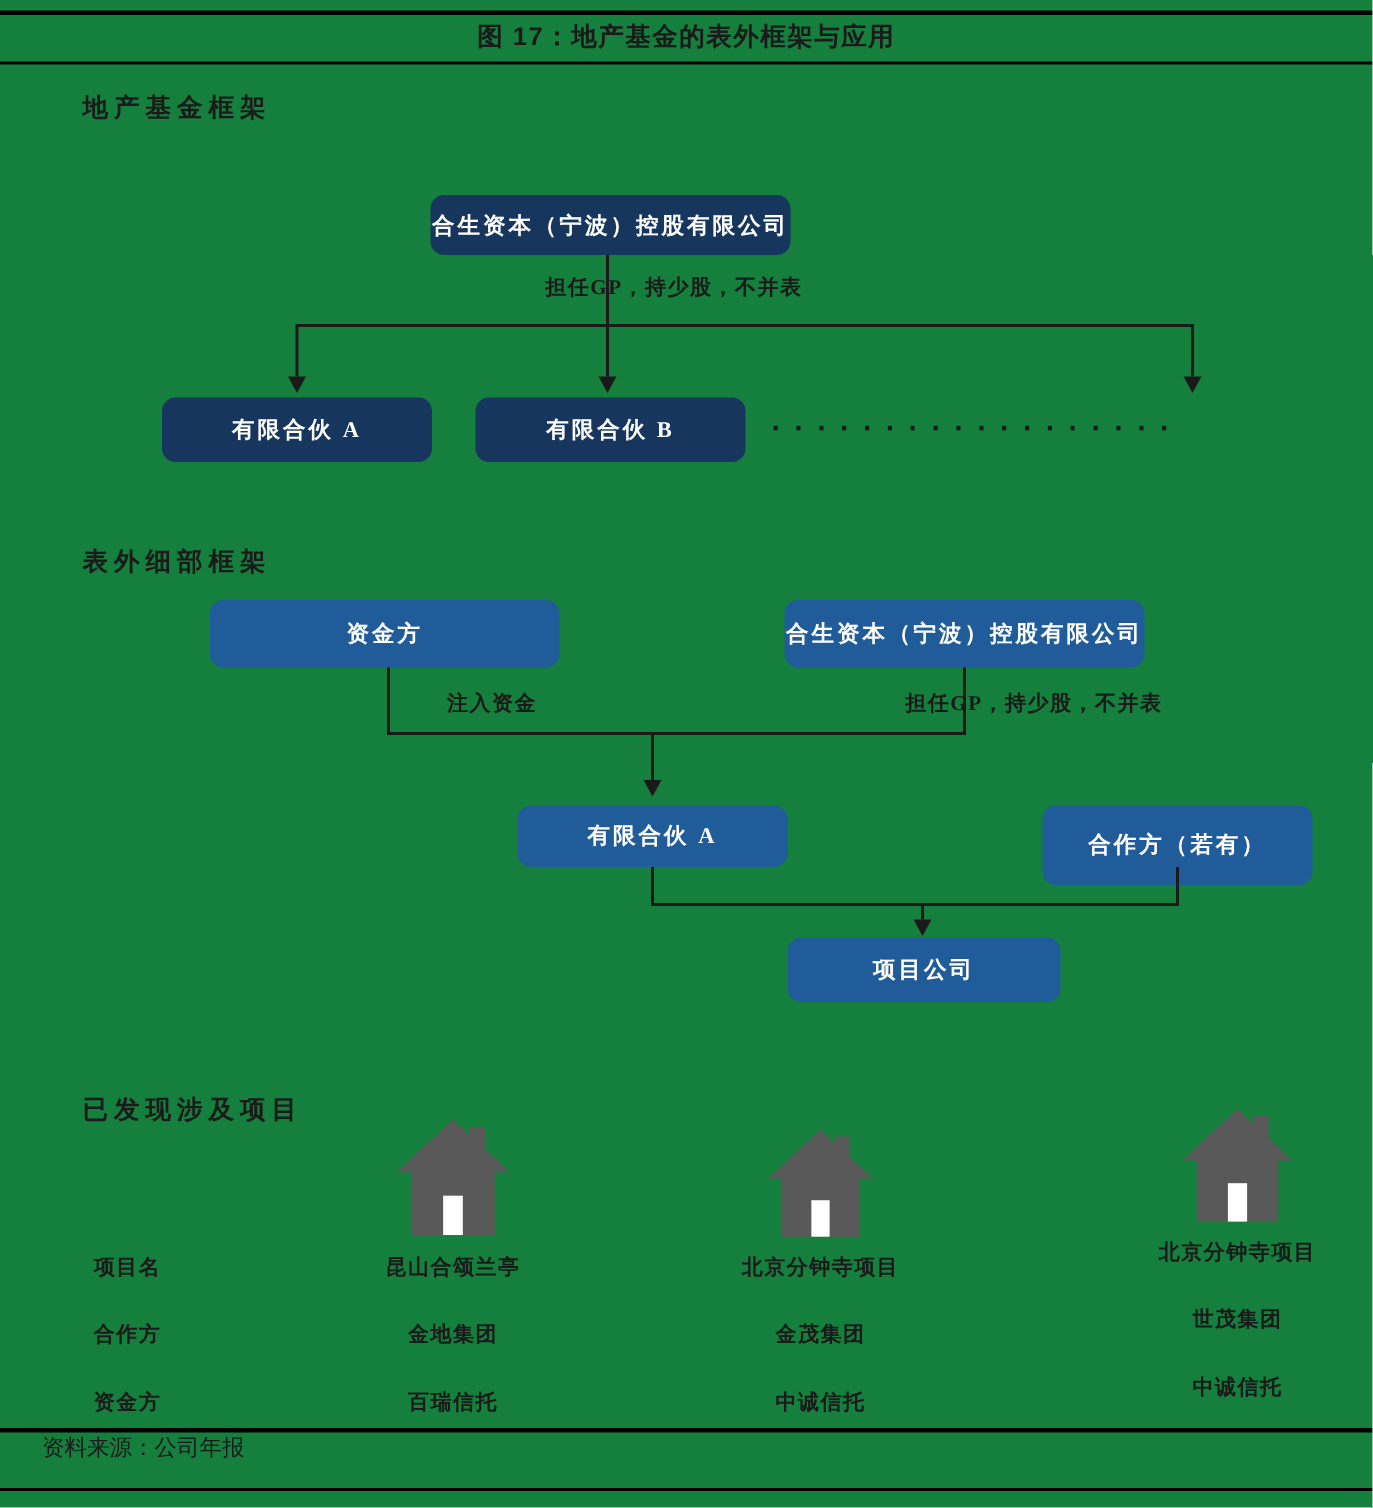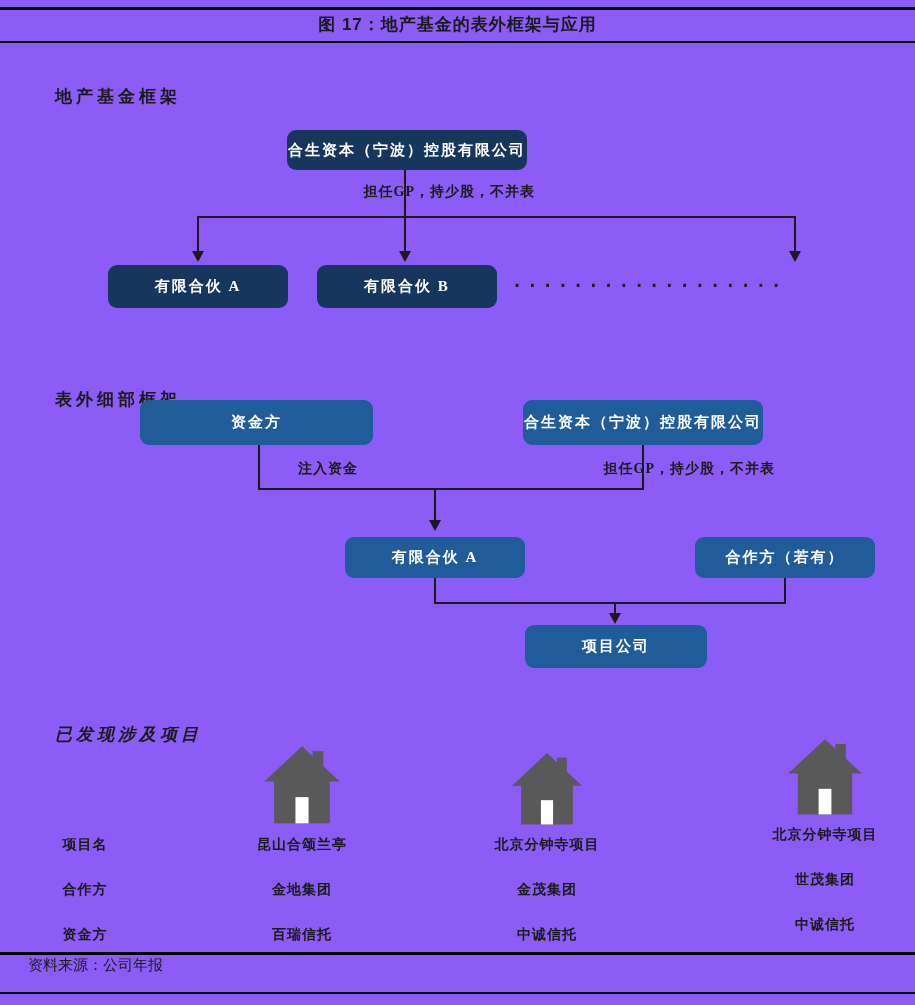--- a/index.html
+++ b/index.html
@@ -1,22 +1,22 @@
 <!DOCTYPE html>
 <html><head>
 <meta charset="utf-8">
 <style>
   html,body{margin:0;padding:0;background:#ffffff;}
-  .page{position:relative;width:915px;height:1005px;background:#8b5cf6;overflow:hidden;
+  .page{position:relative;width:915px;height:1005px;background:#15803d;overflow:hidden;
         font-family:"Liberation Serif","DejaVu Serif",serif;color:#1a1a1a;}
   .rule{position:absolute;left:0;width:915px;background:#000;}
   .fig-title{position:absolute;left:0;top:13px;width:915px;text-align:center;
              font-family:"Liberation Sans","DejaVu Sans",sans-serif;
              font-weight:bold;font-size:17px;letter-spacing:1px;}
-  .sec-heading{position:absolute;font-size:17px;font-weight:600;letter-spacing:4px;margin-top:25px;}
+  .sec-heading{position:absolute;font-size:17px;font-weight:600;letter-spacing:4px;}
   .box{position:absolute;border-radius:9px;color:#ffffff;font-weight:bold;font-size:15px;
        letter-spacing:2px;display:flex;align-items:center;justify-content:center;text-align:center;}
   .navy{background:#17365d;}
   .blue{background:#1f5c99;}
   .edge-label{position:absolute;text-align:right;font-size:14px;font-weight:600;letter-spacing:1px;}
   .vline,.hline,.stem{position:absolute;background:#1a1a1a;}
   .vline,.stem{width:2px;}
   .hline{height:2px;}
   .arrowhead{position:absolute;width:0;height:0;border-left:6px solid transparent;
              border-right:6px solid transparent;border-top:11px solid #1a1a1a;}
@@ -63,31 +63,31 @@
 
   <div class="vline" style="left:258px;top:445px;height:45px;"></div>
   <div class="vline" style="left:642px;top:445px;height:45px;"></div>
   <div class="edge-label" style="left:158px;top:460px;width:200px;">注入资金</div>
   <div class="edge-label" style="left:515px;top:460px;width:260px;">担任GP，持少股，不并表</div>
   <div class="hline" style="left:258px;top:488px;width:386px;"></div>
   <div class="stem" style="left:434px;top:488px;height:32px;"></div>
   <div class="arrowhead" style="left:429px;top:520px;"></div>
 
   <div class="box blue" style="left:345px;top:537px;width:180px;height:41px;">有限合伙 A</div>
-  <div class="box blue" style="left:695px;top:537px;width:180px;height:41px;">合作方（若有）</div>
+  <div class="box blue" style="left:695px;top:537px;width:180px;height:53px;">合作方（若有）</div>
 
   <div class="vline" style="left:434px;top:578px;height:26px;"></div>
   <div class="vline" style="left:784px;top:578px;height:26px;"></div>
   <div class="hline" style="left:434px;top:602px;width:352px;"></div>
   <div class="stem" style="left:614px;top:602px;height:11px;"></div>
   <div class="arrowhead" style="left:609px;top:613px;"></div>
 
   <div class="box blue" style="left:525px;top:625px;width:182px;height:43px;">项目公司</div>
 
-  <div class="sec-heading" style="left:55px;top:698px;font-style:italic;">已发现涉及项目</div>
+  <div class="sec-heading" style="left:55px;top:728px;">已发现涉及项目</div>
 
   <svg class="house" style="left:261px;top:743px;" width="82" height="82" viewBox="0 0 100 100">
     <rect x="63" y="10" width="13" height="34" fill="#595959"></rect>
     <polygon points="50,4 96,47 4,47" fill="#595959"></polygon>
     <rect x="16" y="42" width="68" height="56" fill="#595959"></rect>
     <rect x="42" y="66" width="16" height="32" fill="#ffffff"></rect>
   </svg>
   <svg class="house" style="left:509px;top:750px;" width="76" height="76" viewBox="0 0 100 100">
     <rect x="63" y="10" width="13" height="34" fill="#595959"></rect>
     <polygon points="50,4 96,47 4,47" fill="#595959"></polygon>

